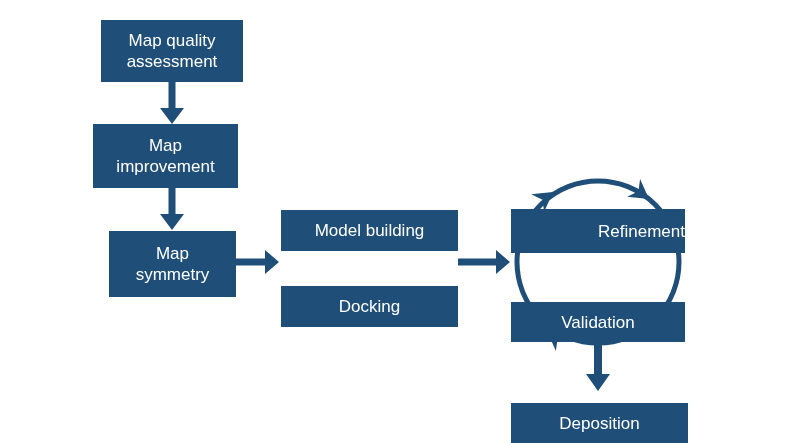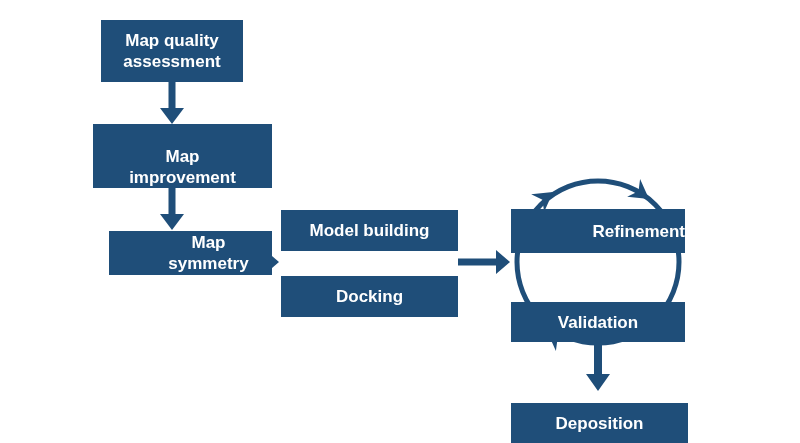--- a/index.html
+++ b/index.html
@@ -23,35 +23,35 @@
     height: 443px;
   }
   .node {
     position: absolute;
     background: #1f4e79;
     color: #ffffff;
     display: flex;
     align-items: center;
     justify-content: center;
     text-align: center;
-    font-weight: bold;
+    font-weight: normal;
     font-size: 17px;
     line-height: 21px;
   }
   .node .lbl { display: block; }
   
   .box-a { left: 101px; top: 20px;  width: 142px; height: 62px; }
   .box-a .lbl { width: 120px; }
-  .box-b { left: 93px;  top: 124px; width: 179px; height: 64px; align-items: flex-end; }
+  .box-b { left: 93px;  top: 124px; width: 145px; height: 64px; }
   .box-b .lbl { width: 118px; }
-  .box-c { left: 109px; top: 231px; width: 127px; height: 44px; padding-left: 36px; }
+  .box-c { left: 109px; top: 231px; width: 127px; height: 66px; }
   .box-c .lbl { width: 100px; }
   
   .box-d { left: 281px; top: 210px; width: 177px; height: 41px; }
-  .box-e { left: 281px; top: 276px; width: 177px; height: 41px; }
+  .box-e { left: 281px; top: 286px; width: 177px; height: 41px; }
   
   .box-f { left: 511px; top: 209px; width: 174px; height: 44px; justify-content: flex-end; }
   .box-g { left: 511px; top: 275px; width: 174px; height: 40px; margin-top: 27px; }
   .box-h { left: 511px; top: 392px; width: 177px; height: 40px; margin-top: 11px; }
 </style>
 </head>
 <body>
 
 <div class="canvas">
 

